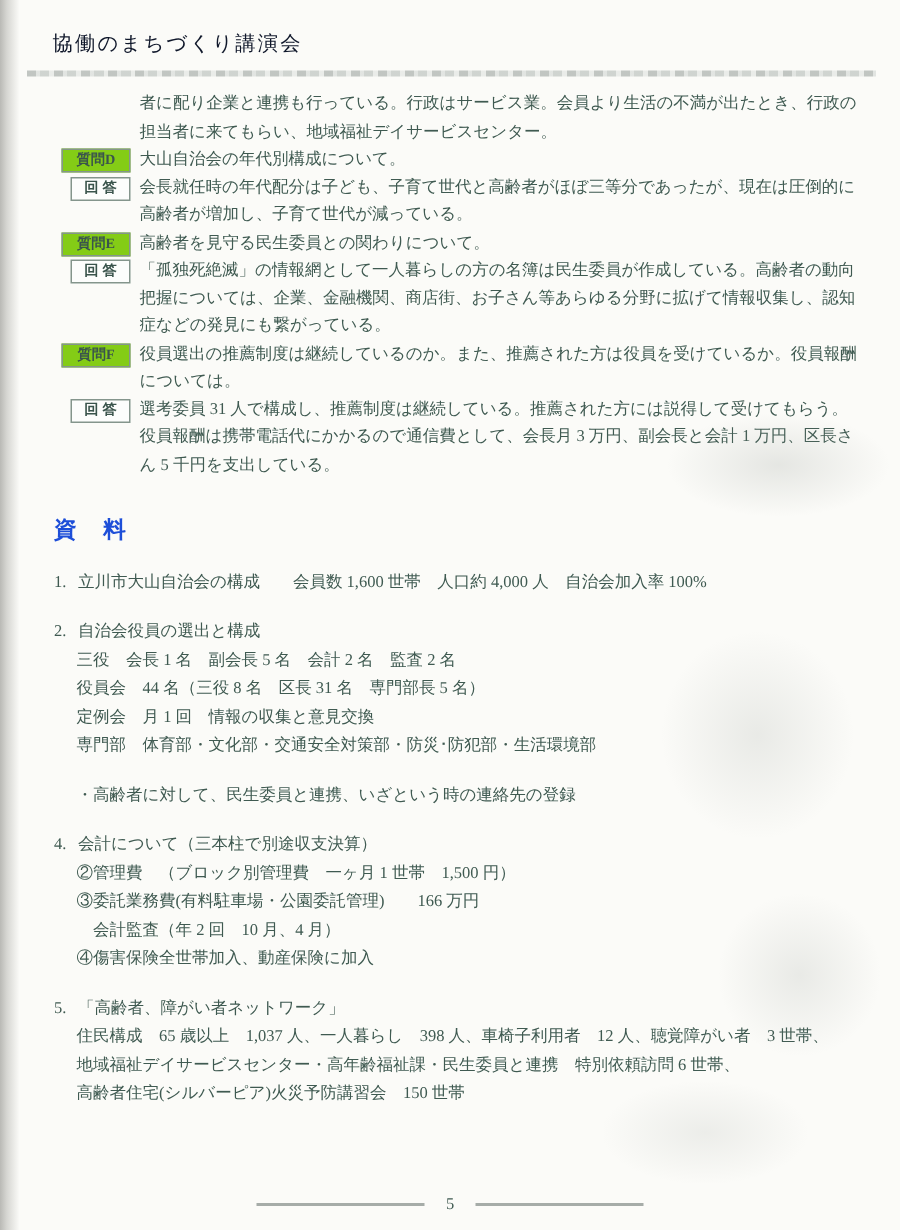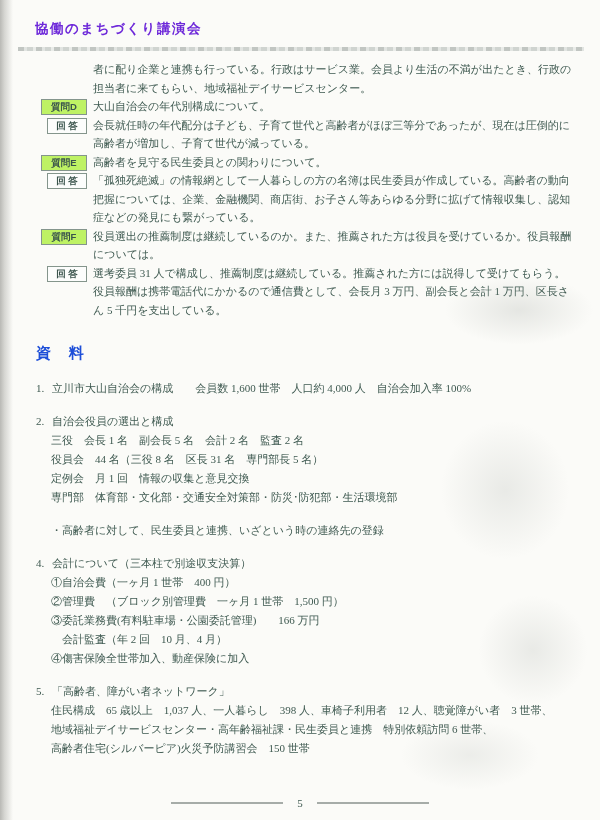--- a/index.html
+++ b/index.html
@@ -15,39 +15,39 @@
     background:linear-gradient(90deg,#b9b9b5 0%,#d6d6d2 35%,rgba(230,230,226,0) 100%);
   }
   .smudge{position:absolute; border-radius:50%; pointer-events:none;}
   .s1{right:6px;  top:275px; width:150px; height:70px;  background:radial-gradient(rgba(150,156,150,.22),rgba(0,0,0,0) 70%);}
   .s2{right:30px; top:420px; width:130px; height:140px; background:radial-gradient(rgba(150,156,150,.18),rgba(0,0,0,0) 70%);}
   .s3{right:12px; top:595px; width:110px; height:110px; background:radial-gradient(rgba(150,156,150,.18),rgba(0,0,0,0) 70%);}
   .s4{right:60px; top:720px; width:140px; height:70px;  background:radial-gradient(rgba(150,156,150,.15),rgba(0,0,0,0) 70%);}
 
   .title{
     font-family:"Liberation Sans", sans-serif;
-    font-size:13.5px; font-weight:bold; letter-spacing:1.5px;
-    color:#6d28d9; margin:0 0 9px 0;
+    font-size:13.5px; font-weight:normal; letter-spacing:1.5px;
+    color:#0f172a; margin:0 0 9px 0;
   }
   .title-rule{
     height:4px; margin:0 -8px 9px -17px; opacity:.75;
     background:repeating-linear-gradient(90deg,#aeb4b0 0 6px,#d9ddda 6px 9px,#c1c7c3 9px 15px,#e4e7e4 15px 18px);
   }
 
   .qa{font-size:11px; line-height:18.5px;}
   .qa .lead{margin:2px 0 0 58px; word-break:break-all;}
   .qa-row{display:flex; align-items:flex-start;}
   .qa-label{
     flex:0 0 auto; box-sizing:content-box; text-align:center;
     font-family:"Liberation Sans", sans-serif; font-weight:bold;
     font-size:9.5px; height:14px; line-height:14px;
     border:1px solid #84958c; color:#3a544c;
     margin-top:2px; margin-right:6px;
   }
-  .qa-row.q .qa-label{width:44px; margin-left:6px;  background:#bef264;}
+  .qa-row.q .qa-label{width:44px; margin-left:6px;  background:#84cc16;font-family:Liberation Serif, serif;}
   .qa-row.a .qa-label{width:38px; margin-left:12px; background:#fcfdfc;}
   .qa-text{flex:1; min-width:0; word-break:break-all;}
 
   .shiryo-heading{
     margin:25px 0 16px 1px;
     font-size:15px; font-weight:bold; letter-spacing:7px; color:#1d4ed8;
   }
   .shiryo{font-size:11px; line-height:19px;}
   .s-item{margin-bottom:14px;}
   .s-line{word-break:break-all; padding-left:16px;font-family:Liberation Serif, serif;}
@@ -117,21 +117,20 @@
       <div class="s-line">定例会　月 1 回　情報の収集と意見交換</div>
       <div class="s-line">専門部　体育部・文化部・交通安全対策部・防災･防犯部・生活環境部</div>
     </div>
 
     <div class="s-item">
       <div class="s-line">・高齢者に対して、民生委員と連携、いざという時の連絡先の登録</div>
     </div>
 
     <div class="s-item">
       <div class="s-line first"><span class="s-num">4.</span><span>会計について（三本柱で別途収支決算）</span></div>
-      <div class="s-line">①自治会費（一ヶ月 1 世帯　400 円）</div>
       <div class="s-line">②管理費　（ブロック別管理費　一ヶ月 1 世帯　1,500 円）</div>
       <div class="s-line">③委託業務費(有料駐車場・公園委託管理)　　166 万円</div>
       <div class="s-line">　会計監査（年 2 回　10 月、4 月）</div>
       <div class="s-line">④傷害保険全世帯加入、動産保険に加入</div>
     </div>
 
     <div class="s-item">
       <div class="s-line first"><span class="s-num">5.</span><span>「高齢者、障がい者ネットワーク」</span></div>
       <div class="s-line">住民構成　65 歳以上　1,037 人、一人暮らし　398 人、車椅子利用者　12 人、聴覚障がい者　3 世帯、</div>
       <div class="s-line">地域福祉デイサービスセンター・高年齢福祉課・民生委員と連携　特別依頼訪問 6 世帯、</div>

